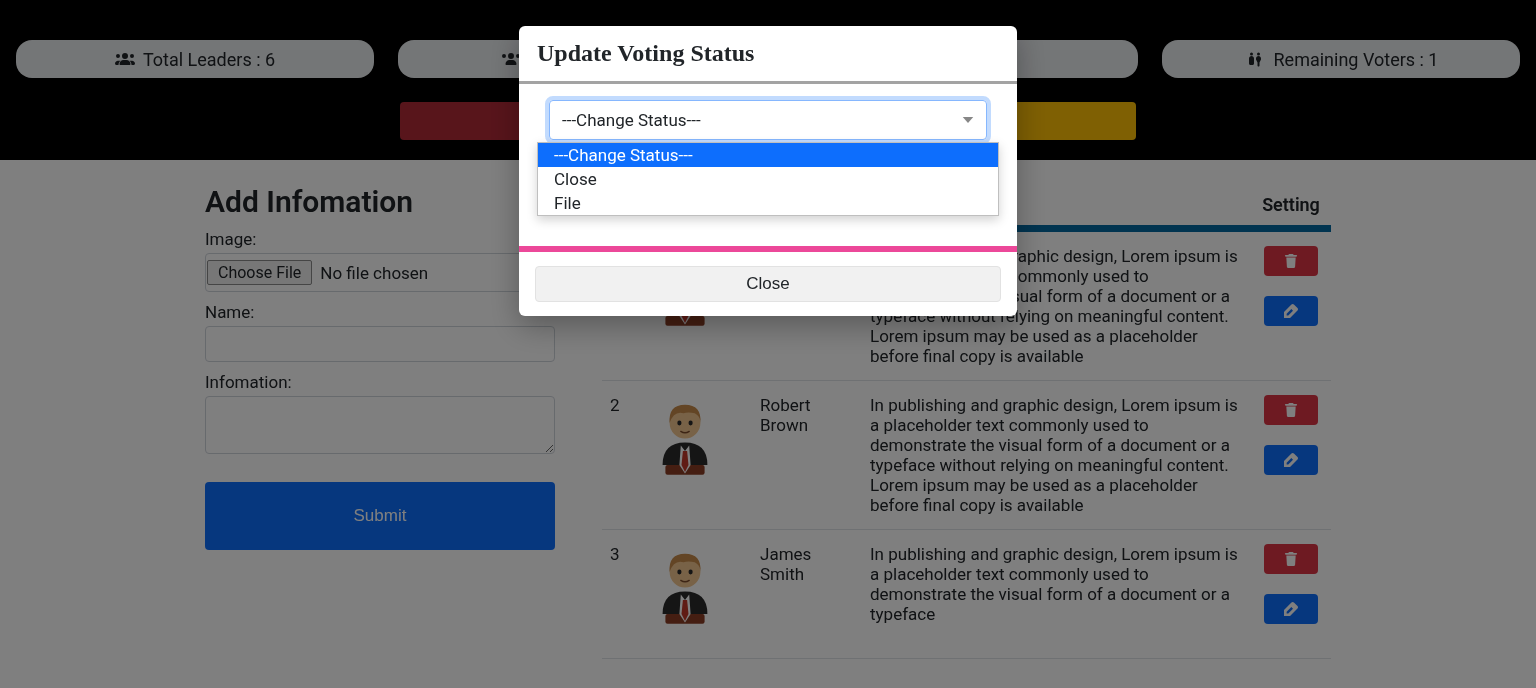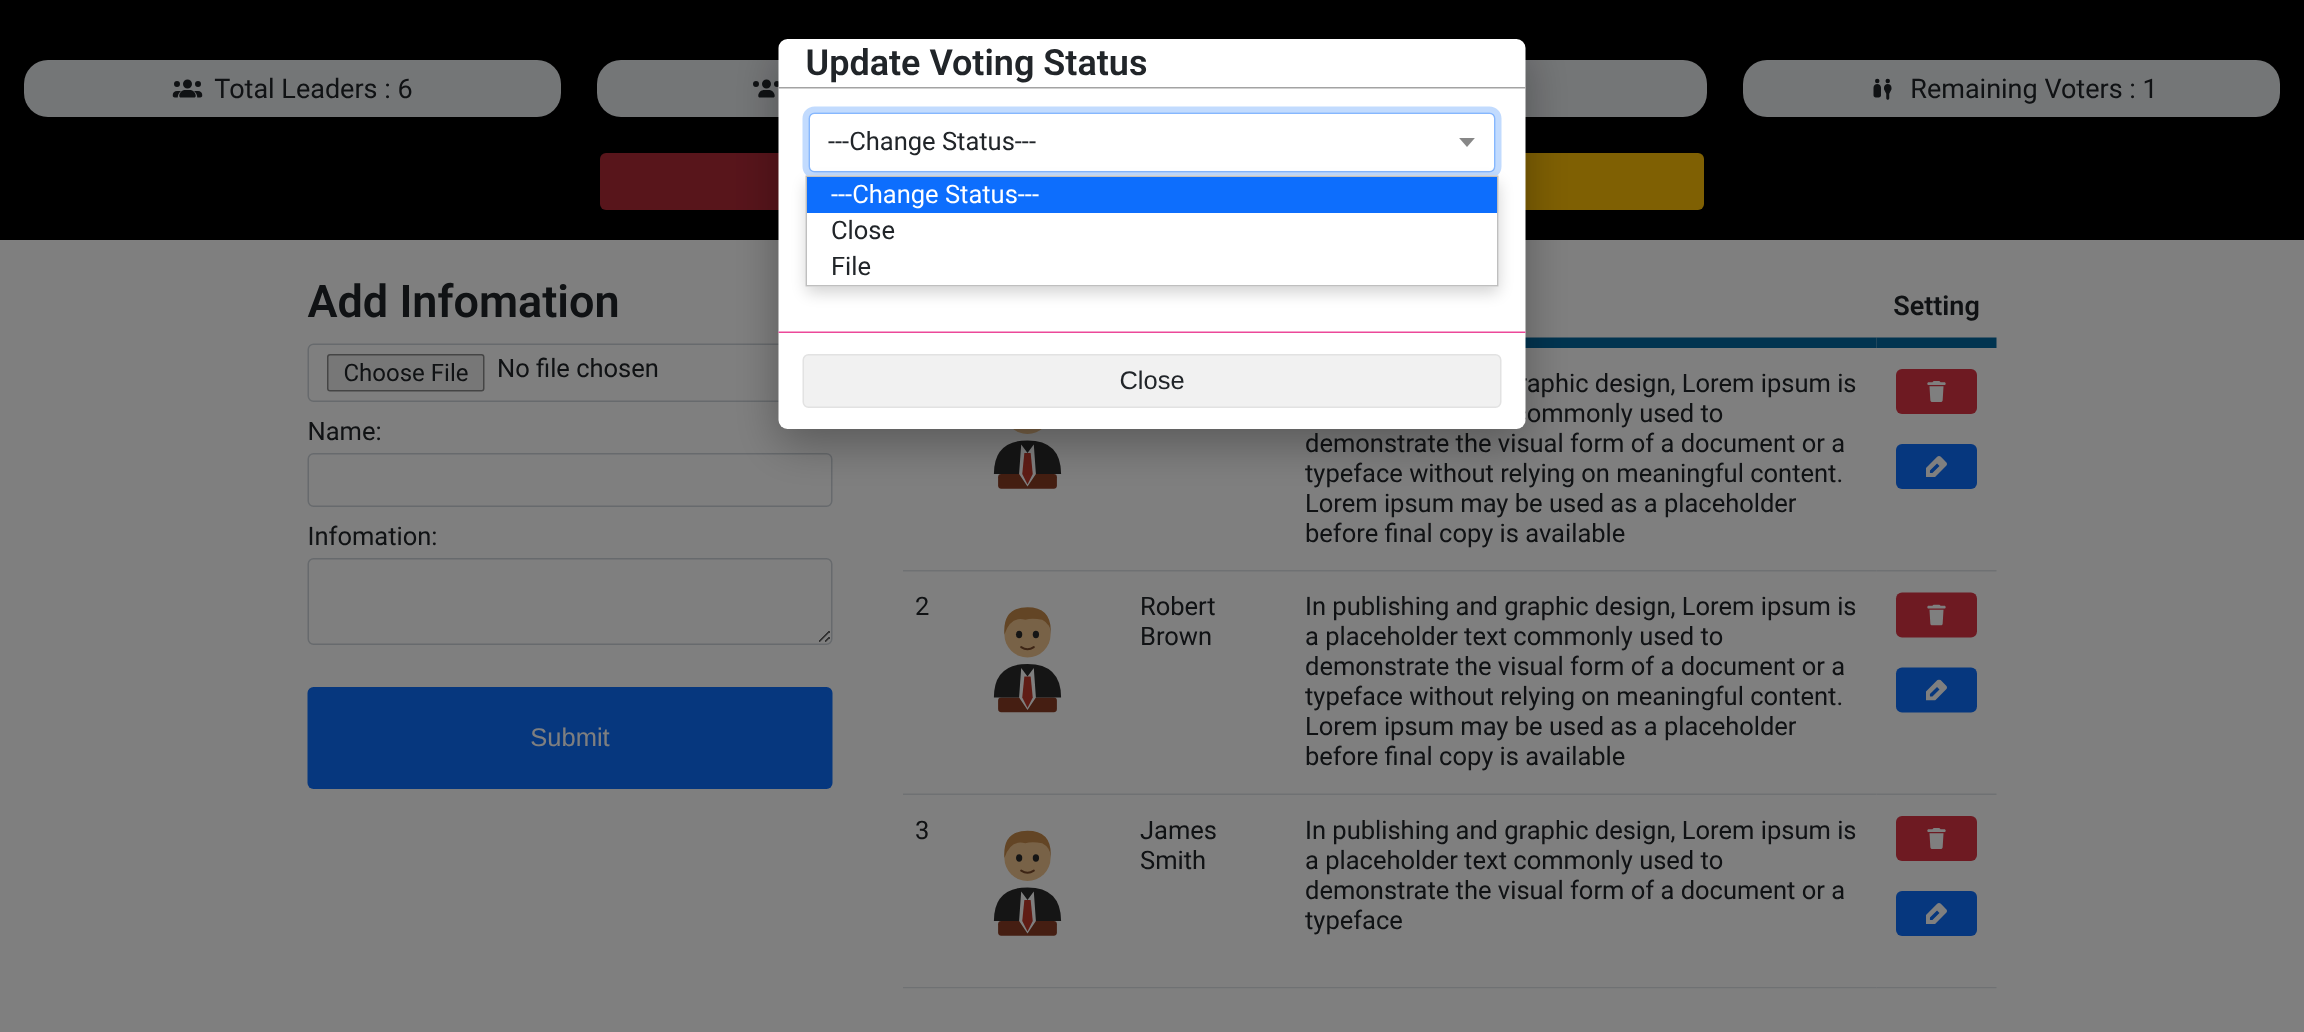--- a/index.html
+++ b/index.html
@@ -61,23 +61,24 @@
     display: flex;
     padding: 24px 205px 0;
     gap: 47px;
   }
   .left-col { width: 350px; flex-shrink: 0; }
   h2 { font-weight: 600; font-size: 30px; margin: 0 0 10px; }
   .form-label { display:block; margin: 4px 0 4px; font-size: 17px; }
   .file-wrap {
     border: 1px solid #ced4da;
     border-radius: 4px;
-    padding: 6px 12px;
-    font-size: 17px;
-    display: flex;
+    padding: 6px 1px;
+    font-size: 17px;
+    display: flex;
+    align-items: center;
     gap: 8px;
   }
   .file-btn {
     border: 1px solid #8a8a8a;
     background: #efefef;
     padding: 2px 10px;
     font-size: 16px;
     border-radius: 2px;
   }
   .form-control {
@@ -129,23 +130,23 @@
     background: rgba(0,0,0,0.5);
   }
   .modal {
     position: fixed;
     top: 26px; left: 50%; transform: translateX(-50%);
     width: 498px;
     background: #fff;
     border-radius: 6px;
     box-shadow: 0 10px 30px rgba(0,0,0,.3);
   }
-  .modal-header { padding: 2px 18px; border-bottom: 1px solid #a3a3a3; }
+  .modal-header { padding: 14px 18px; border-bottom: 3px solid #a3a3a3; font-family: Liberation Serif, serif; }
   .modal-title { font-size: 24px; font-weight: 600; margin: 0; }
-  .modal-body { padding: 16px 20px 18px; border-bottom: 1px solid #ec4899; position: relative; }
+  .modal-body { padding: 16px 30px 18px; border-bottom: 6px solid #ec4899; position: relative; }
   .modal-footer { padding: 14px 16px; }
   .btn-close {
     width: 100%;
     background: #f1f1f1;
     border: 1px solid #e2e2e2;
     border-radius: 4px;
     padding: 7px;
     font-size: 17px;
     color: #212529;
     cursor:pointer;
@@ -225,20 +226,21 @@
   <div class="btn-row">
     <div class="act act-red"></div>
     <div class="act act-yellow"></div>
   </div>
 </div>
 
 <div class="main">
   <div class="left-col">
     <h2>Add Infomation</h2>
 
+    <label class="form-label">Image:</label>
     <div class="file-wrap">
       <span class="file-btn">Choose File</span>
       <span>No file chosen</span>
     </div>
 
     <label class="form-label" style="margin-top:10px">Name:</label>
     <input class="form-control" style="">
 
     <label class="form-label" style="margin-top:10px">Infomation:</label>
     <textarea class="form-control" style=""></textarea>

